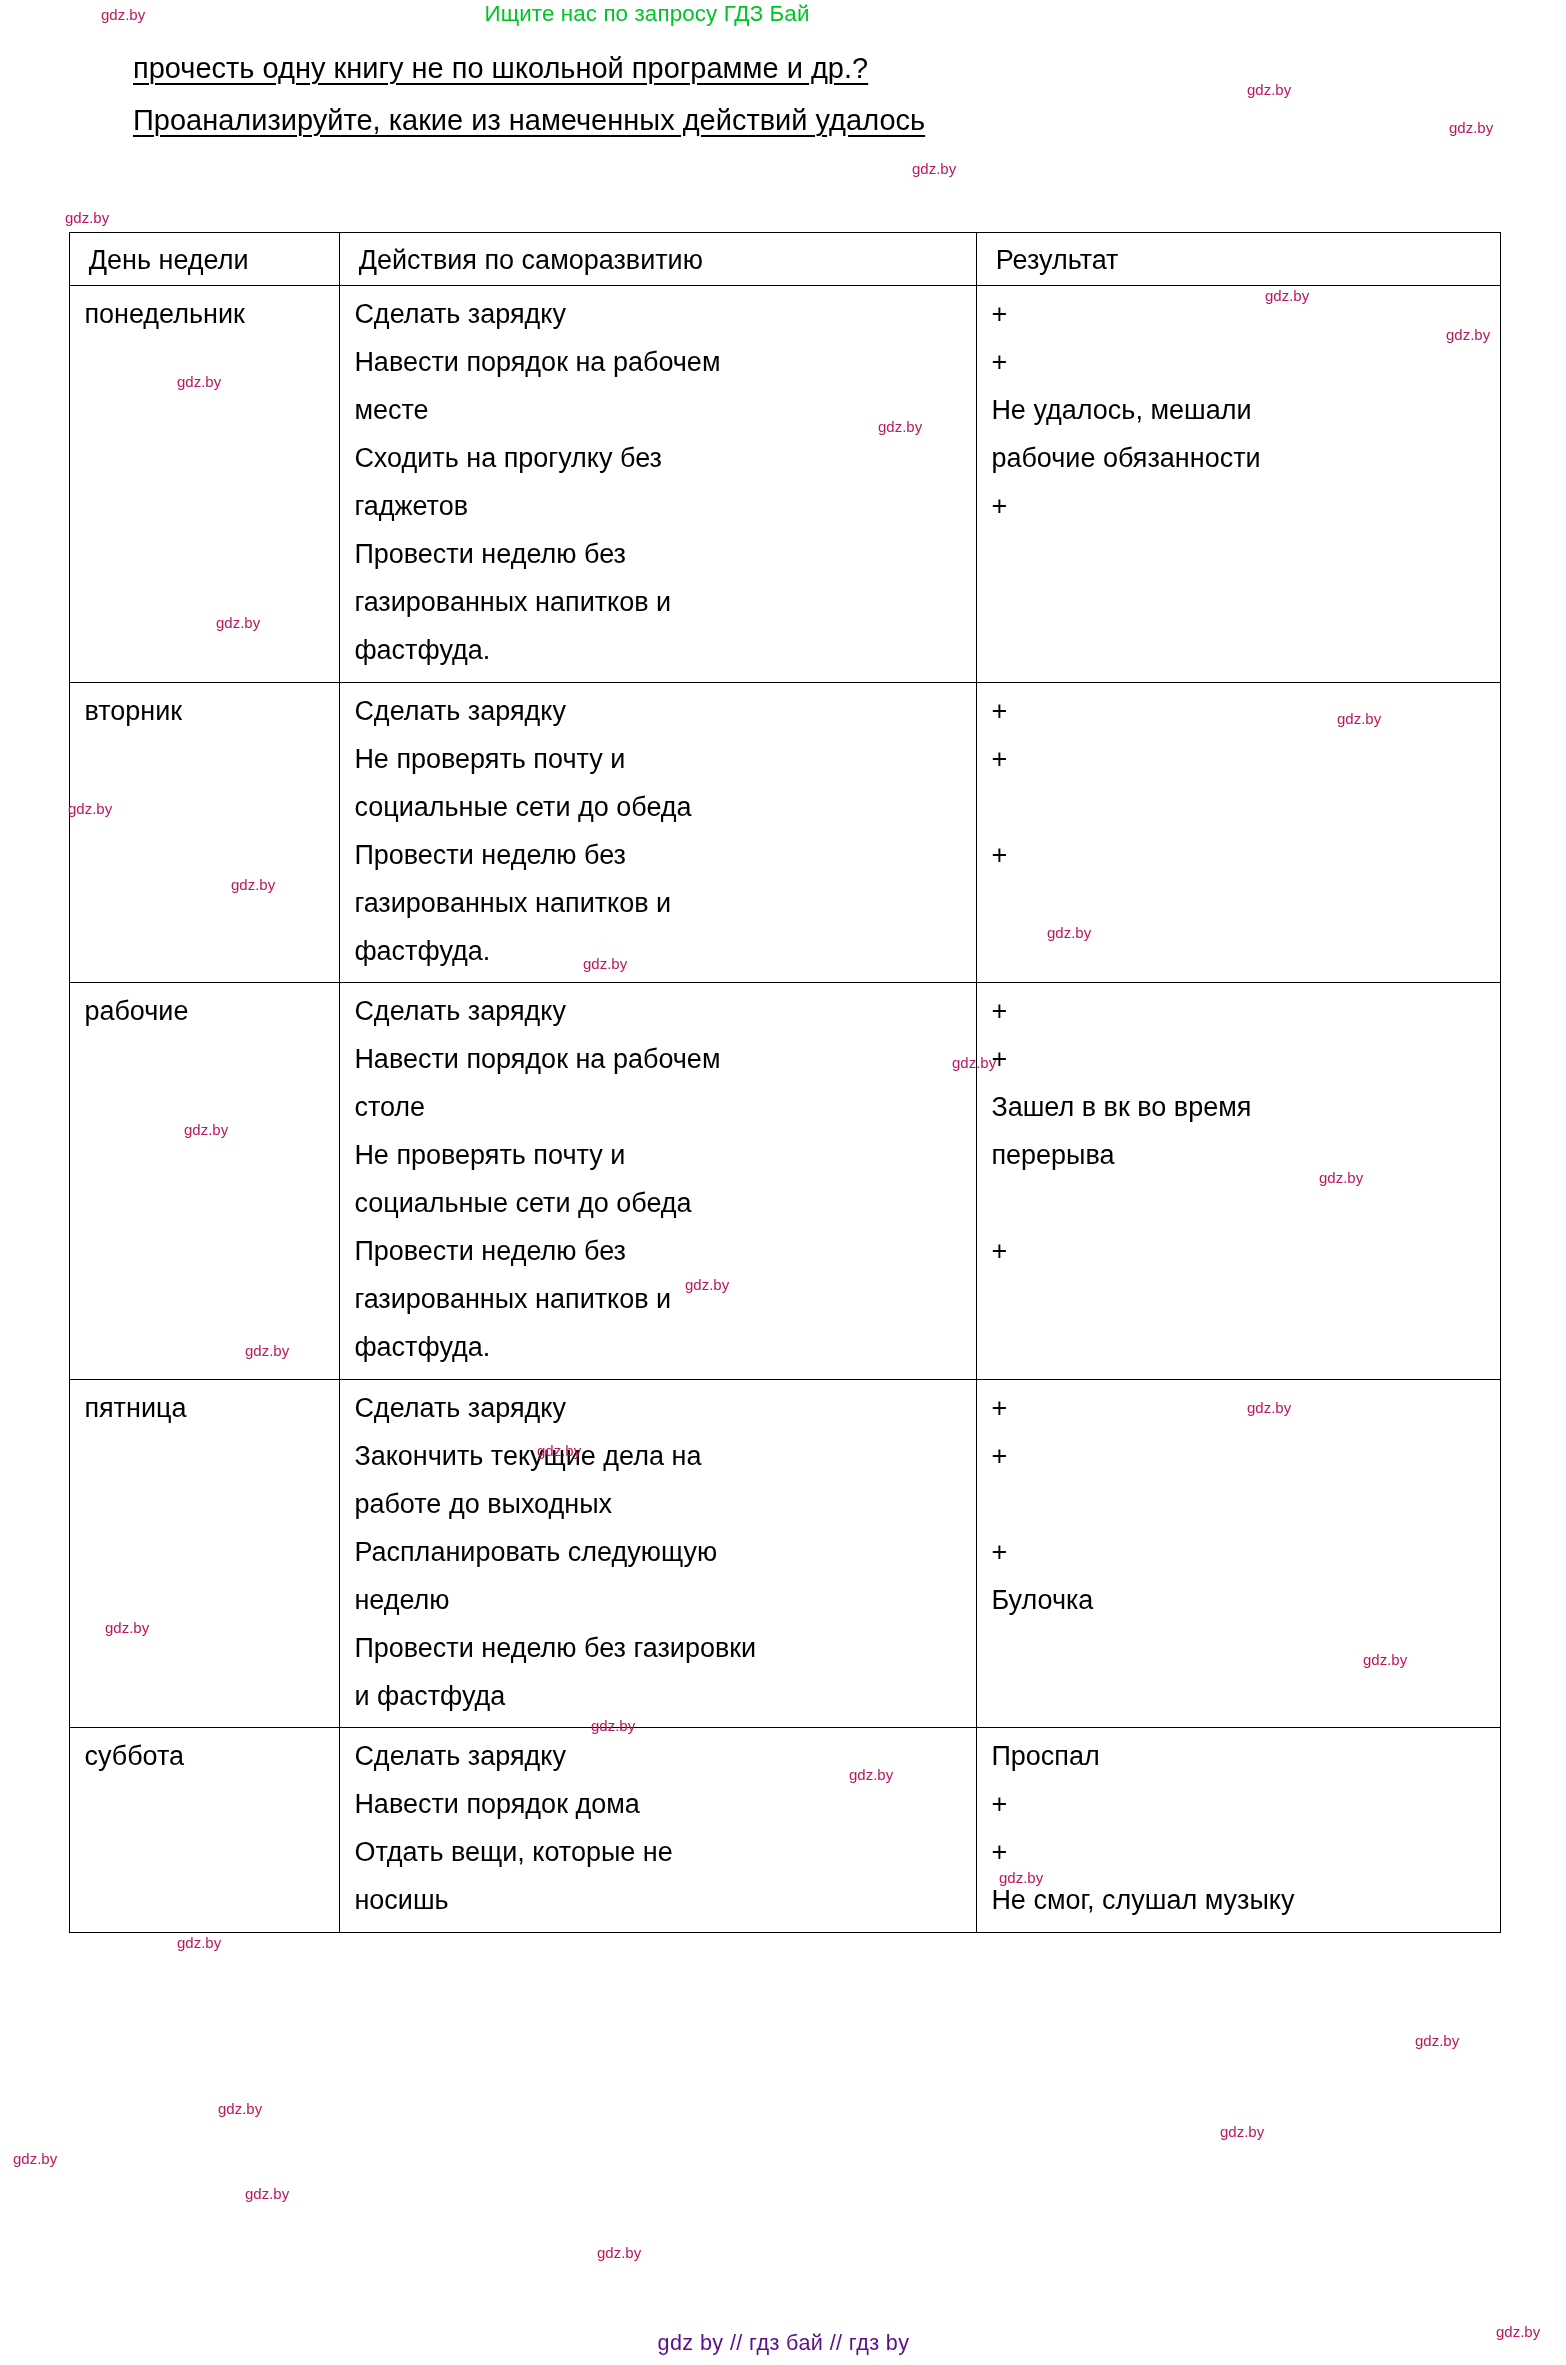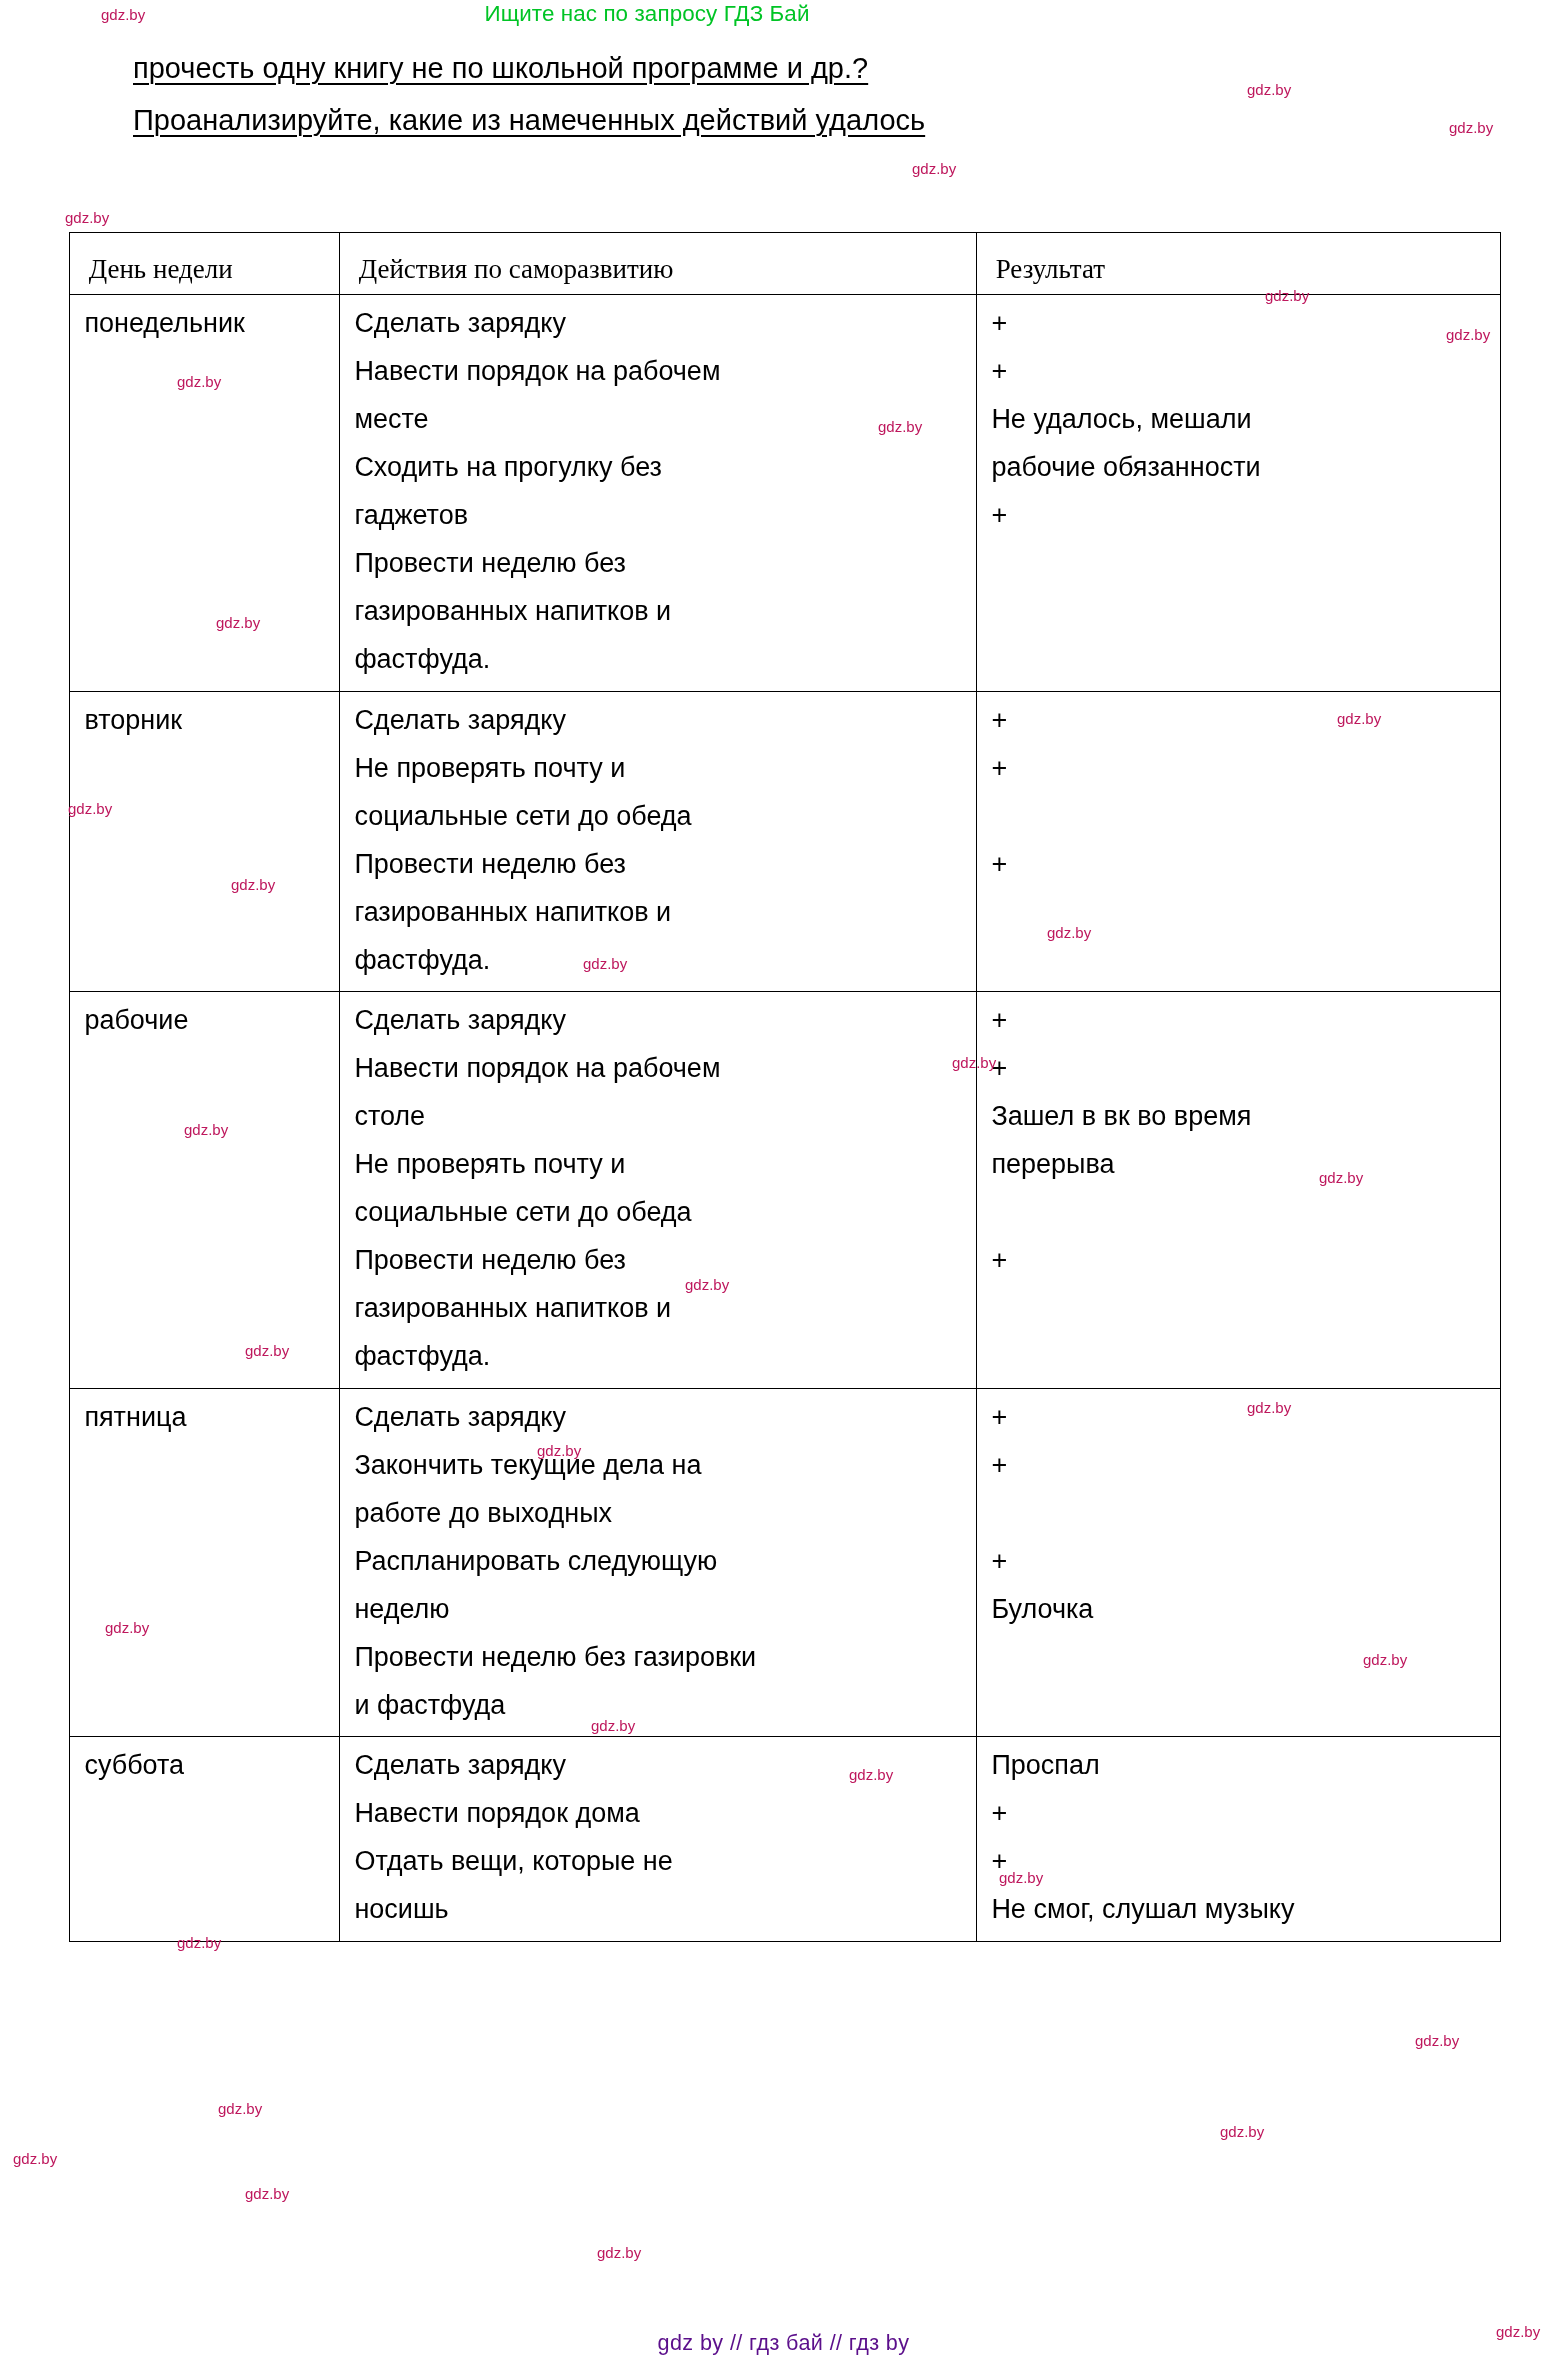--- a/index.html
+++ b/index.html
@@ -59,21 +59,21 @@
     border: 1.4px solid #000000;
     vertical-align: top;
     padding: 4.3px 7.2px 7.2px 7.2px;
     font-weight: normal;
     text-align: left;
   }
   .col-day   { width: 270px; }
   .col-act   { width: 637px; }
   .col-res   { width: 524px; }
 
-  .hdr td { padding-top: 19px; padding-bottom: 7.2px; font-family: Liberation Serif, serif; }
+  .hdr td { padding-top: 10px; padding-bottom: 7.2px; }
   .hdr .cell-text { font-size: 27px; line-height: 35px; }
   .hdr .pad-left  { padding-left: 11.5px; }
 
   .cell-text {
     font-size: 27px;
     line-height: 48px;
     white-space: pre-line;
   }
   .day-cell .cell-text { padding-left: 7.2px; }
   .act-cell .cell-text { padding-left: 7.2px; }

